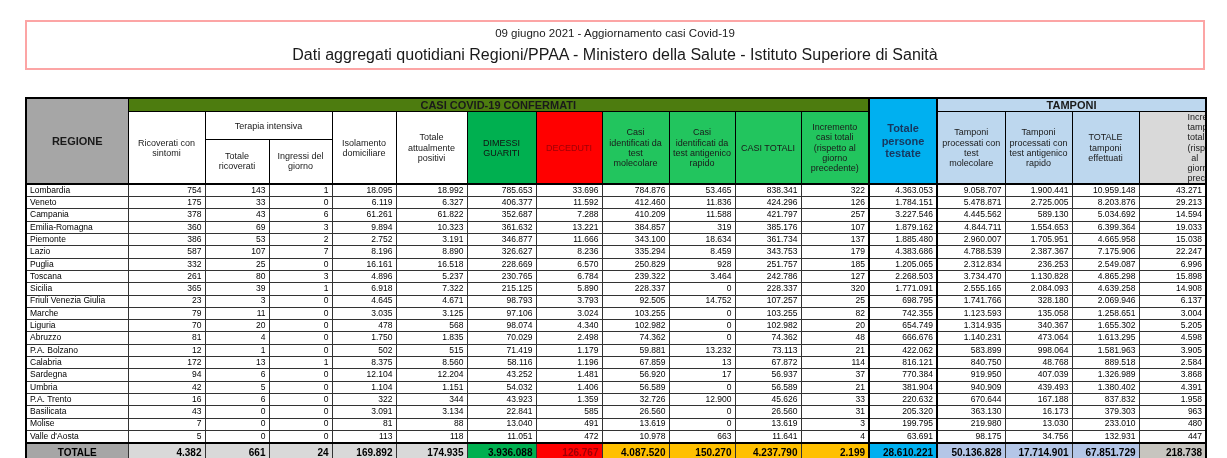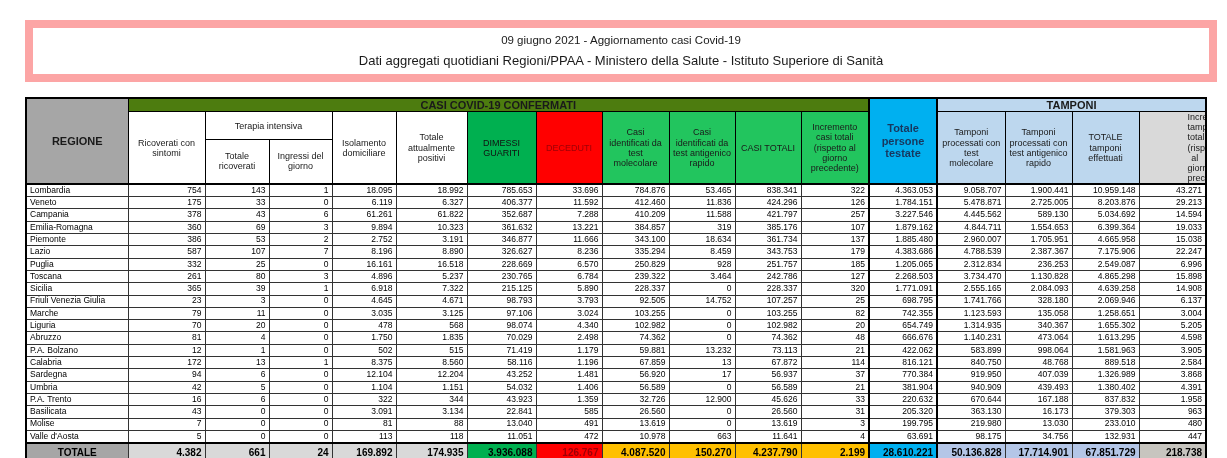--- a/index.html
+++ b/index.html
@@ -2,25 +2,25 @@
 <html><head>
 <meta charset="utf-8">
 <style>
   html,body{margin:0;padding:0;}
   body{
     width:1227px;height:458px;position:relative;background:#ffffff;
     font-family:"Liberation Sans", sans-serif;color:#1a1a1a;overflow:hidden;
   }
   .title-box{
     position:absolute;left:25px;top:20px;width:1176px;height:46px;
-    border:8px solid #fca5a5;background:#ffffff;
+    border:2px solid #fca5a5;background:#ffffff;
     display:flex;flex-direction:column;align-items:center;justify-content:center;gap:7px;
   }
   .title-box .t1{font-size:11.5px;}
-  .title-box .t2{font-size:13px;}
+  .title-box .t2{font-size:16px;}
   table{
     position:absolute;left:25px;top:97px;width:1180px;
     border-collapse:collapse;table-layout:fixed;
     border:2px solid #000;
   }
   th,td{
     border:1px solid #333;overflow:hidden;white-space:nowrap;
     padding:0 3px;line-height:1.12;
   }
   thead th{

